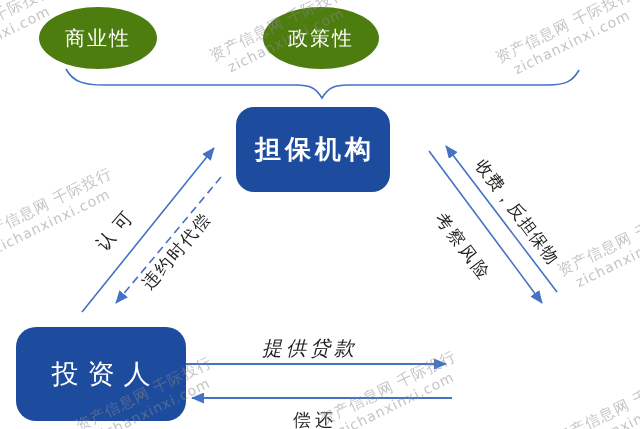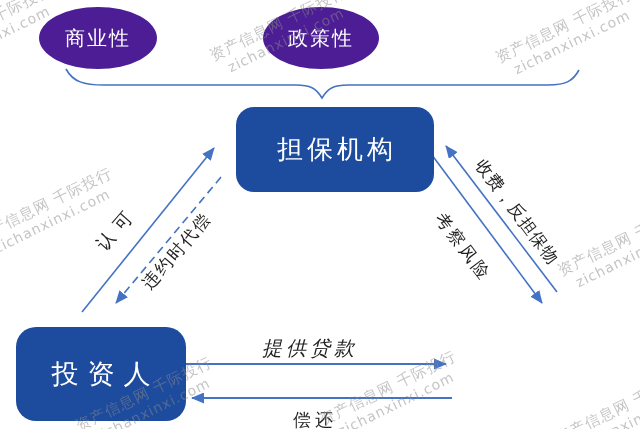--- a/index.html
+++ b/index.html
@@ -2,21 +2,21 @@
 <html><head>
 <meta charset="utf-8">
 <style>
   html,body{margin:0;padding:0;background:#fff;}
   .stage{
     position:relative;width:640px;height:429px;background:#ffffff;overflow:hidden;
     font-family:"DejaVu Sans",sans-serif;
   }
   svg.lines{position:absolute;left:0;top:0;z-index:1;}
   .ellipse{
-    position:absolute;z-index:2;background:#4c1d95;border-radius:50%;
+    position:absolute;z-index:2;background:#4d7c0f;border-radius:50%;
     display:flex;align-items:center;justify-content:center;
     color:#fff;font-size:20px;letter-spacing:2px;font-weight:500;
   }
   .node{
     position:absolute;z-index:2;background:#1d4b9d;border-radius:18px;
     display:flex;align-items:center;justify-content:center;
     color:#fff;font-weight:500;
   }
   .node.big{border-radius:20px;font-size:27px;letter-spacing:9px;text-indent:9px;}
   .node.guarantor{font-size:26px;letter-spacing:4px;text-indent:4px;}
@@ -60,21 +60,21 @@
     <line x1="452" y1="398" x2="192" y2="398" stroke="#4472C4" stroke-width="1.8" marker-end="url(#ah)"></line>
   </svg>
 
   <div class="ellipse" style="left:39px;top:7px;width:118px;height:62px;">
     <span>商业性</span>
   </div>
   <div class="ellipse" style="left:263px;top:7px;width:116px;height:62px;">
     <span>政策性</span>
   </div>
 
-  <div class="node guarantor" style="left:236px;top:107px;width:198px;height:85px;">
+  <div class="node guarantor" style="left:236px;top:107px;width:154px;height:85px;font-weight:bold;">
     <span>担保机构</span>
   </div>
   <div class="node big" style="left:16px;top:327px;width:170px;height:94px;">
     <span>投资人</span>
   </div>
 
   <div class="edge-label" style="left:117px;top:228px;transform:translate(-50%,-50%) rotate(-49deg);font-size:18px;letter-spacing:8px;">认可</div>
 
   <div class="edge-label" style="left:177px;top:251px;transform:translate(-50%,-50%) rotate(-49deg);letter-spacing:2px;">违约时代偿</div>
 

